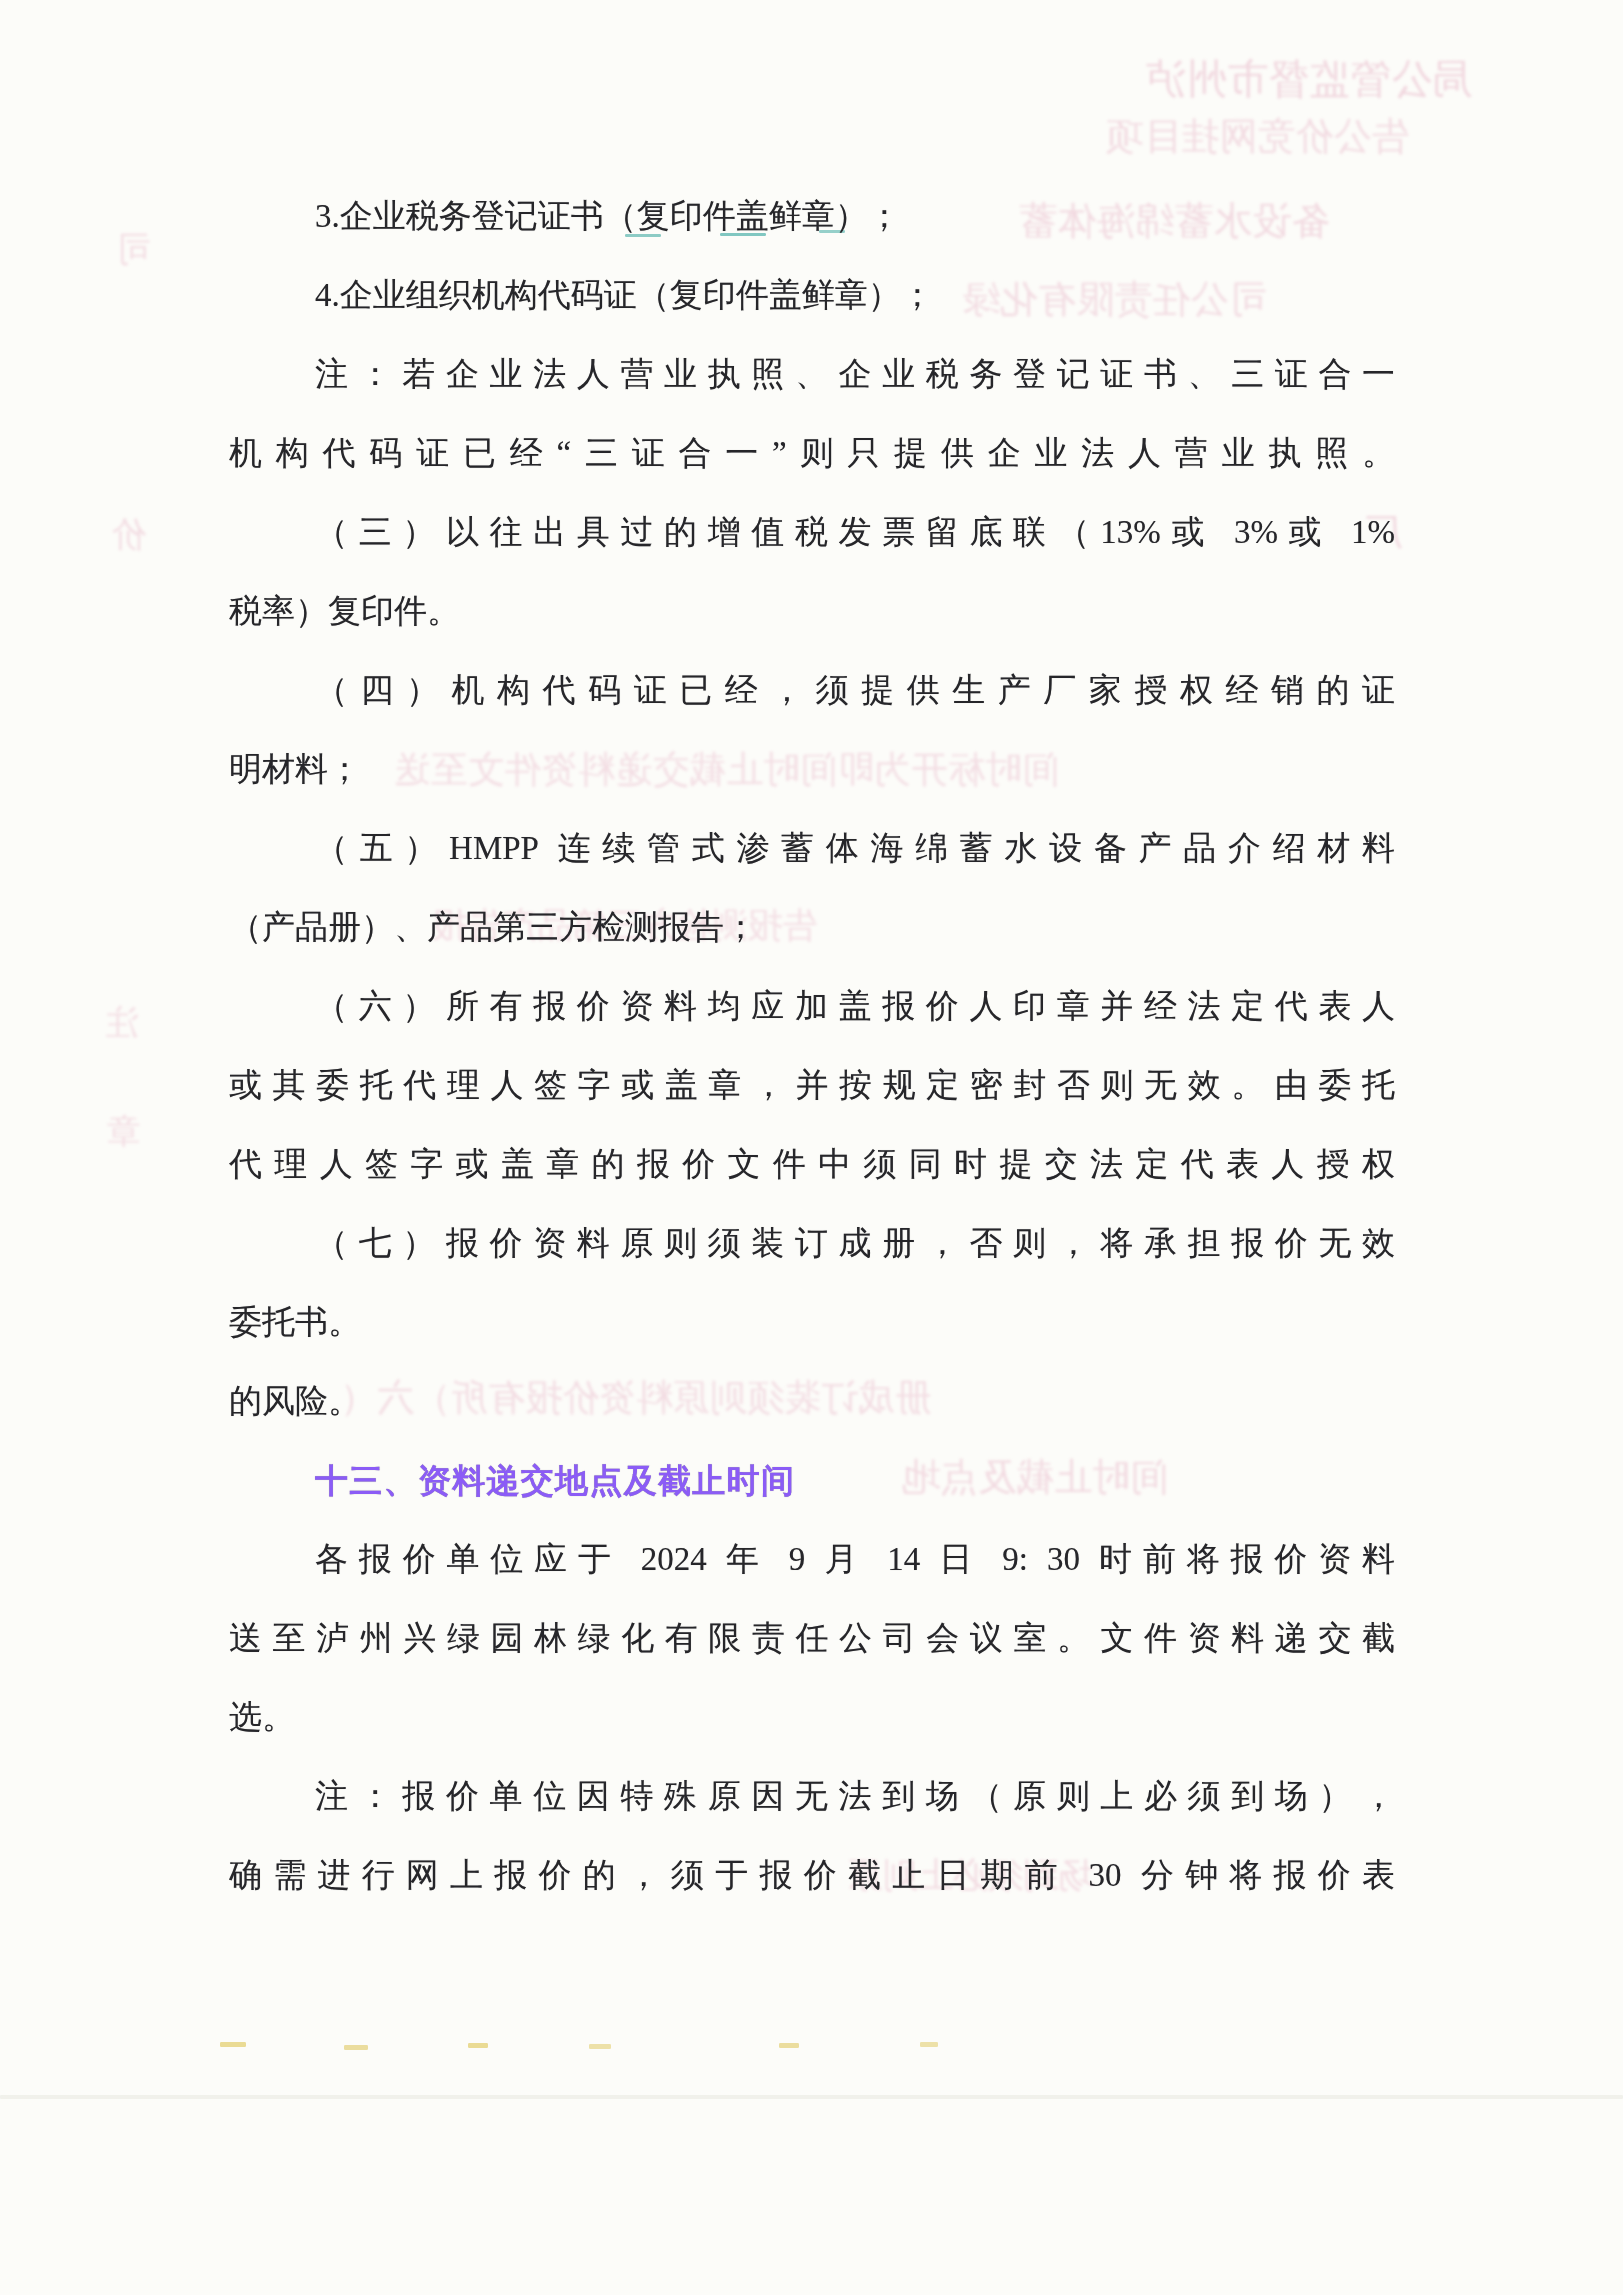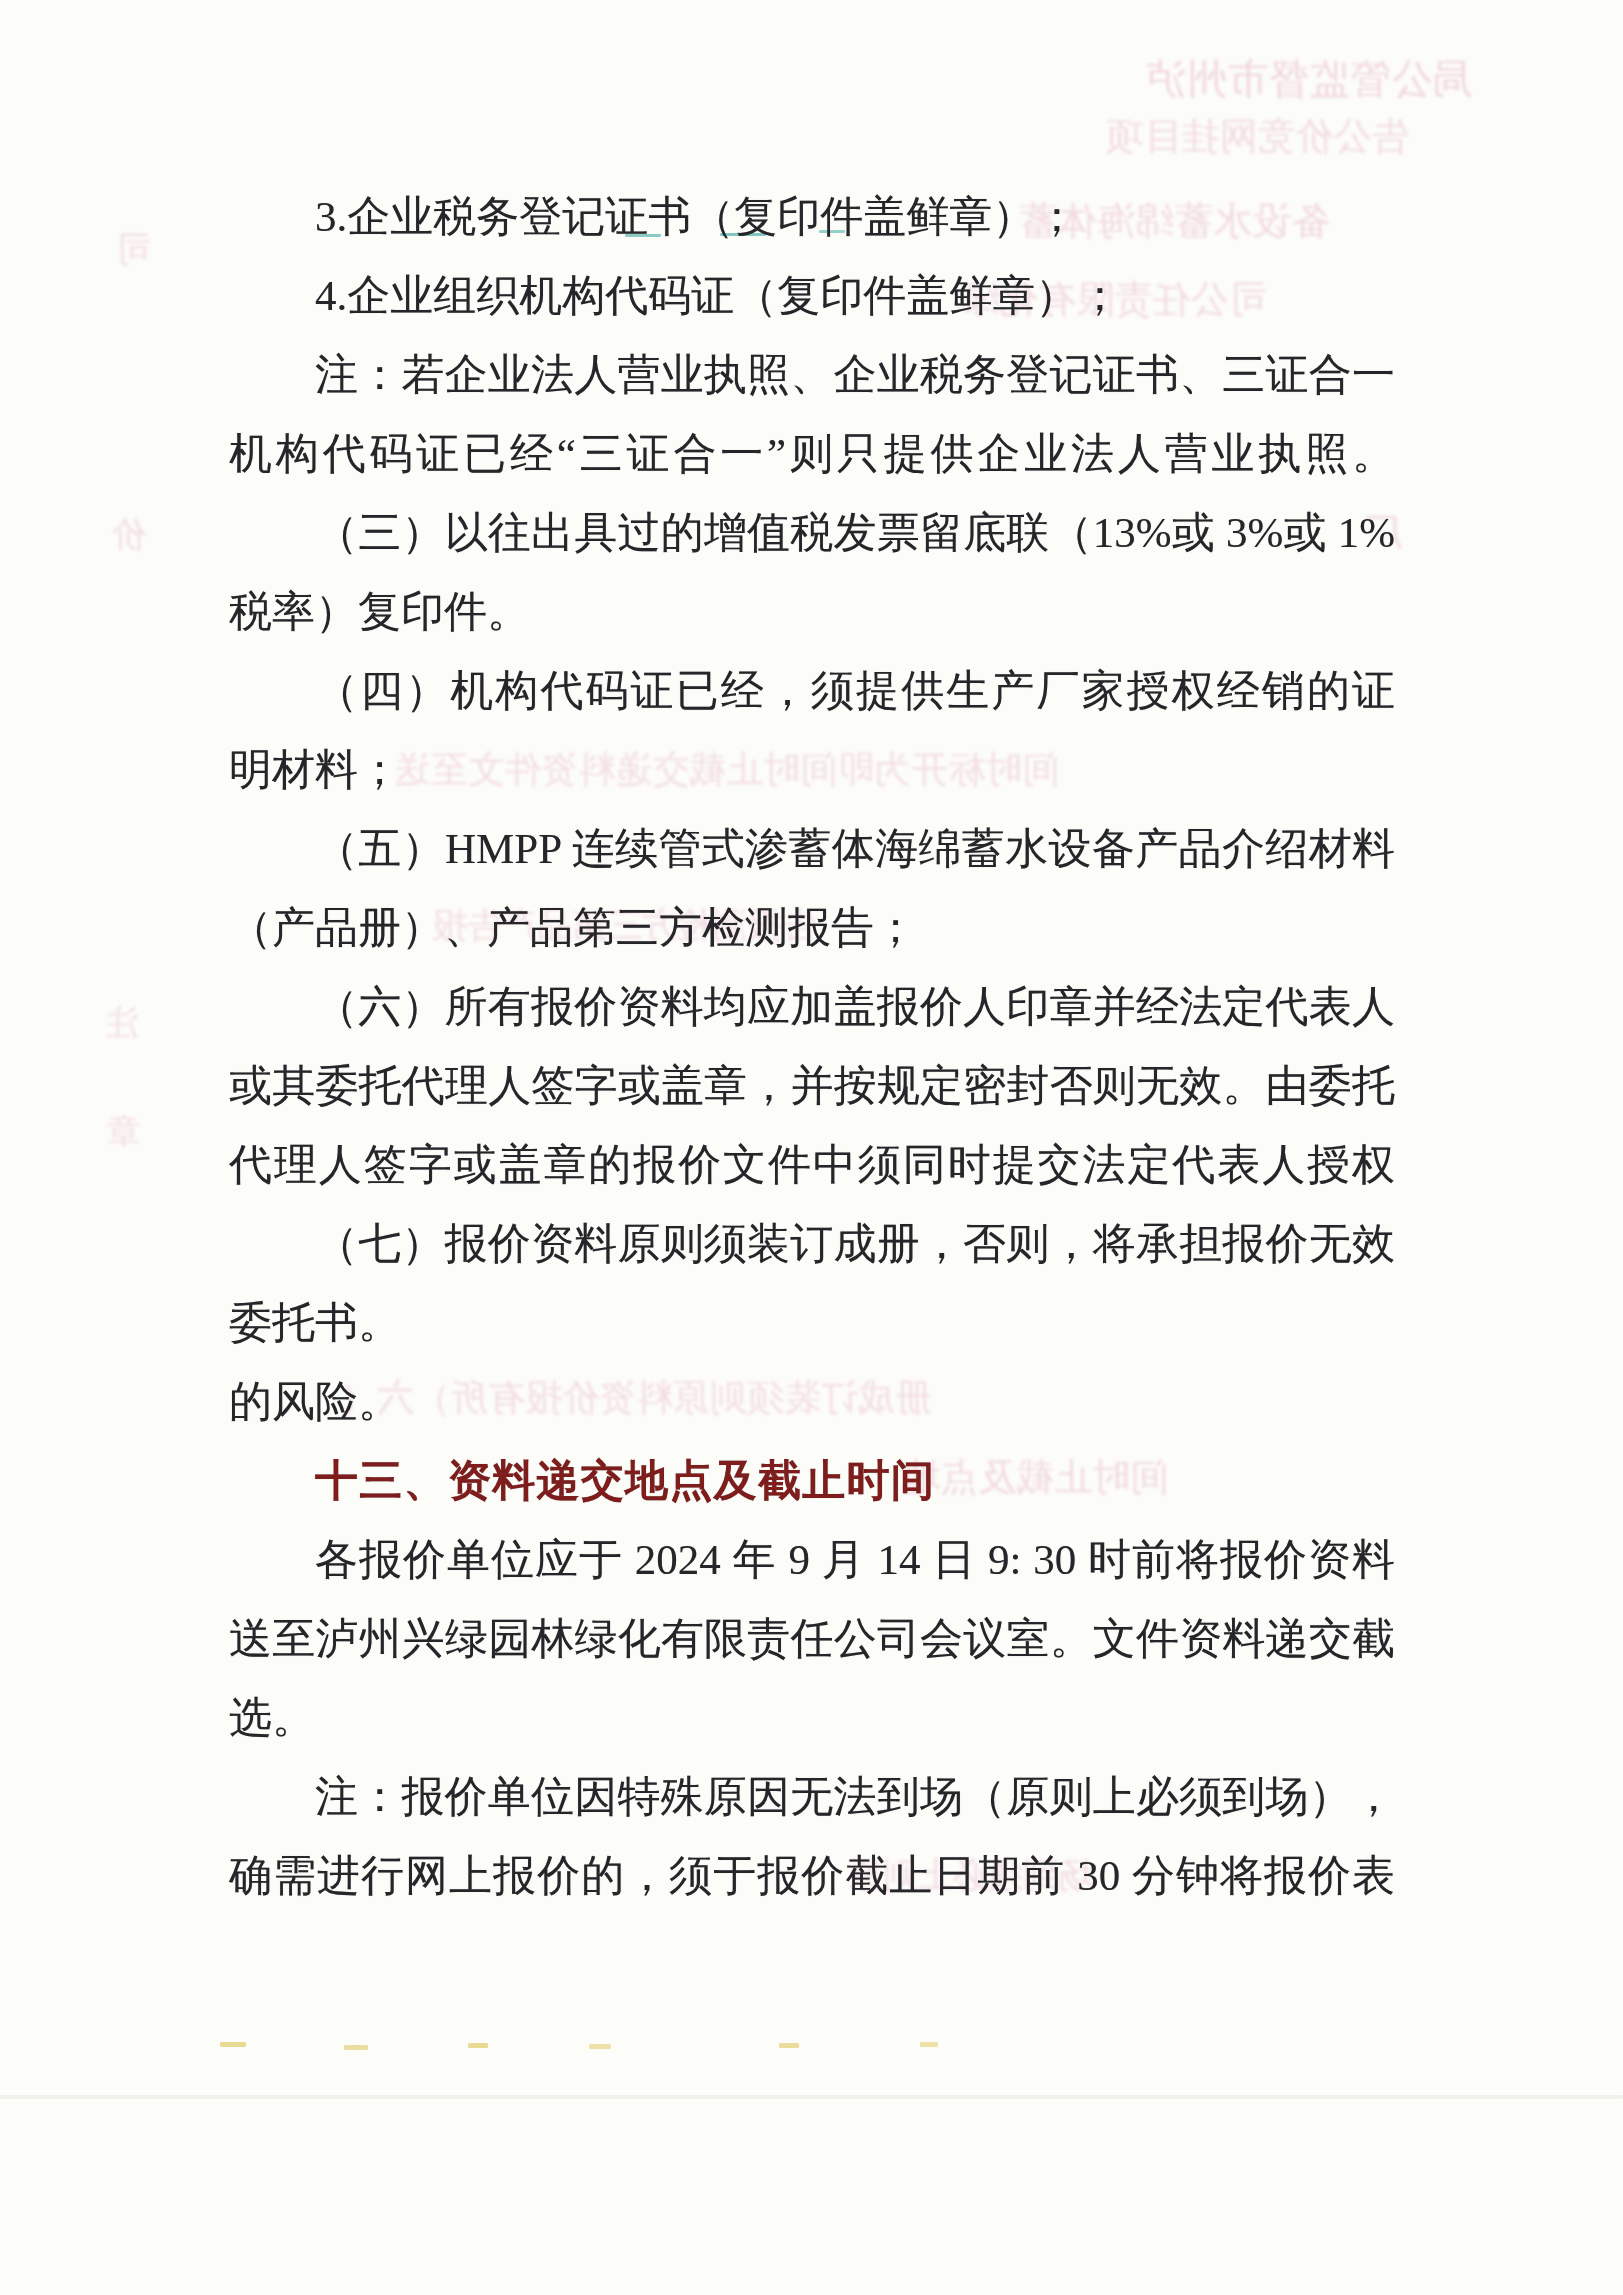--- a/index.html
+++ b/index.html
@@ -11,34 +11,34 @@
     font-family:"Liberation Serif","DejaVu Serif",serif;
   }
   .doc{
     position:absolute;
     left:229px;top:177px;width:1166px;
   }
   .line{
     position:relative;
     height:79px;
     overflow:hidden;
-    font-size:43px;
+    font-size:33px;
     line-height:79px;
     color:#26262a;
     text-align:justify;
     text-justify:inter-character;
     text-shadow:0 0 0.7px rgba(40,40,46,.38);
   }
   .line.fill{ text-align-last:justify; }
   .line.indent{ text-indent:86px; }
   .line.heading{
-    font-family:Liberation Serif, serif;
+    font-family:Liberation Sans, sans-serif;
     font-weight:700;
     letter-spacing:1.3px;
-    color:#7f1d1d;
+    color:#8b5cf6;
     text-shadow:0 0 0.7px rgba(25,25,30,.5);
   }
   .bleed-layer,.artifact-layer{position:absolute;inset:0;pointer-events:none;}
   .bleed{
     position:absolute;
     color:#d77fa0;
     opacity:.28;
     filter:blur(1.6px);
     transform:scaleX(-1);
     white-space:nowrap;

